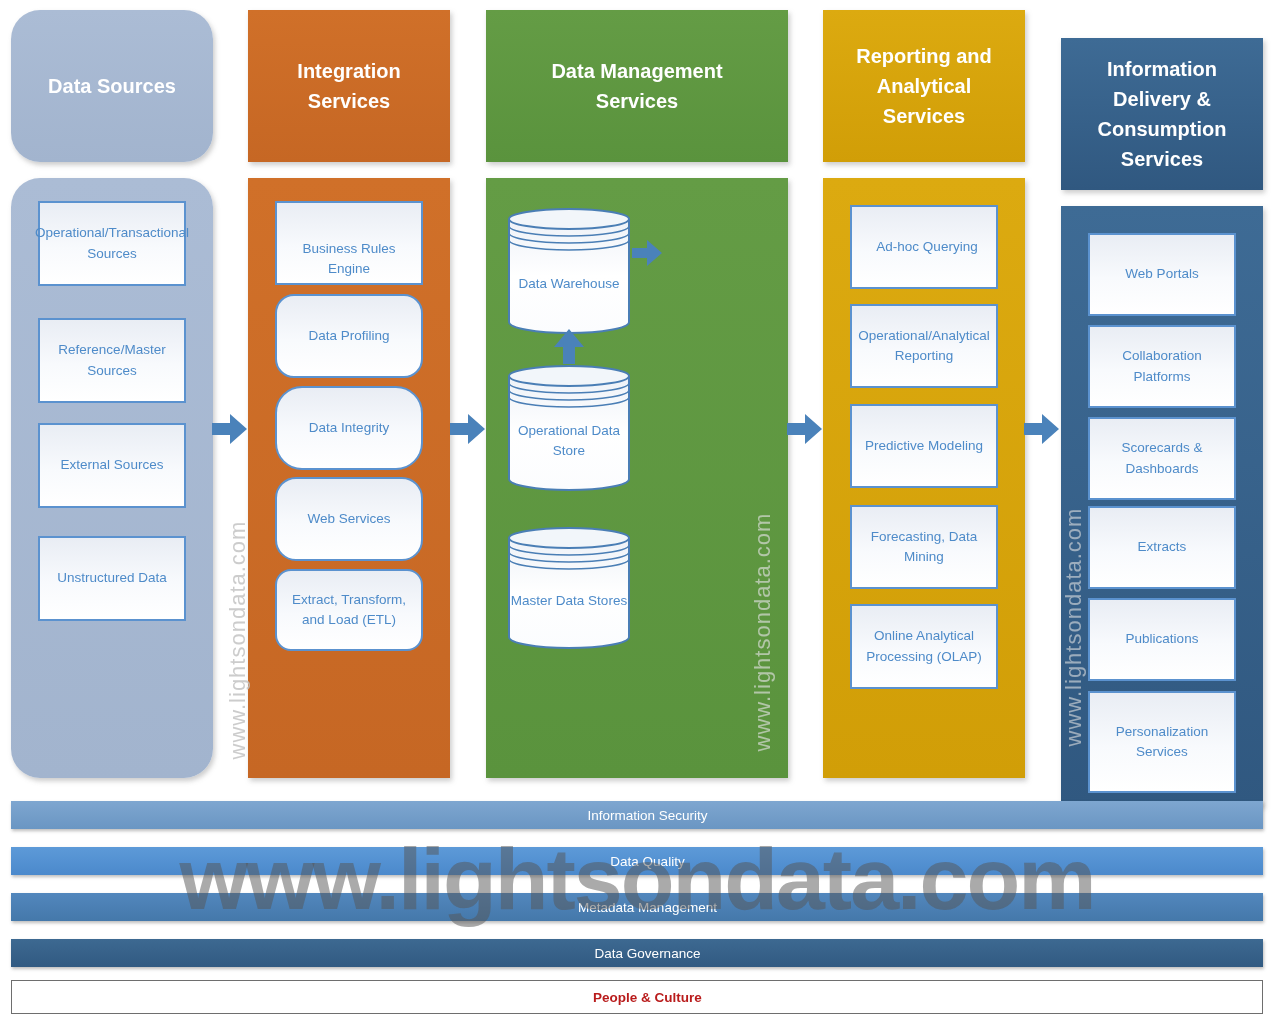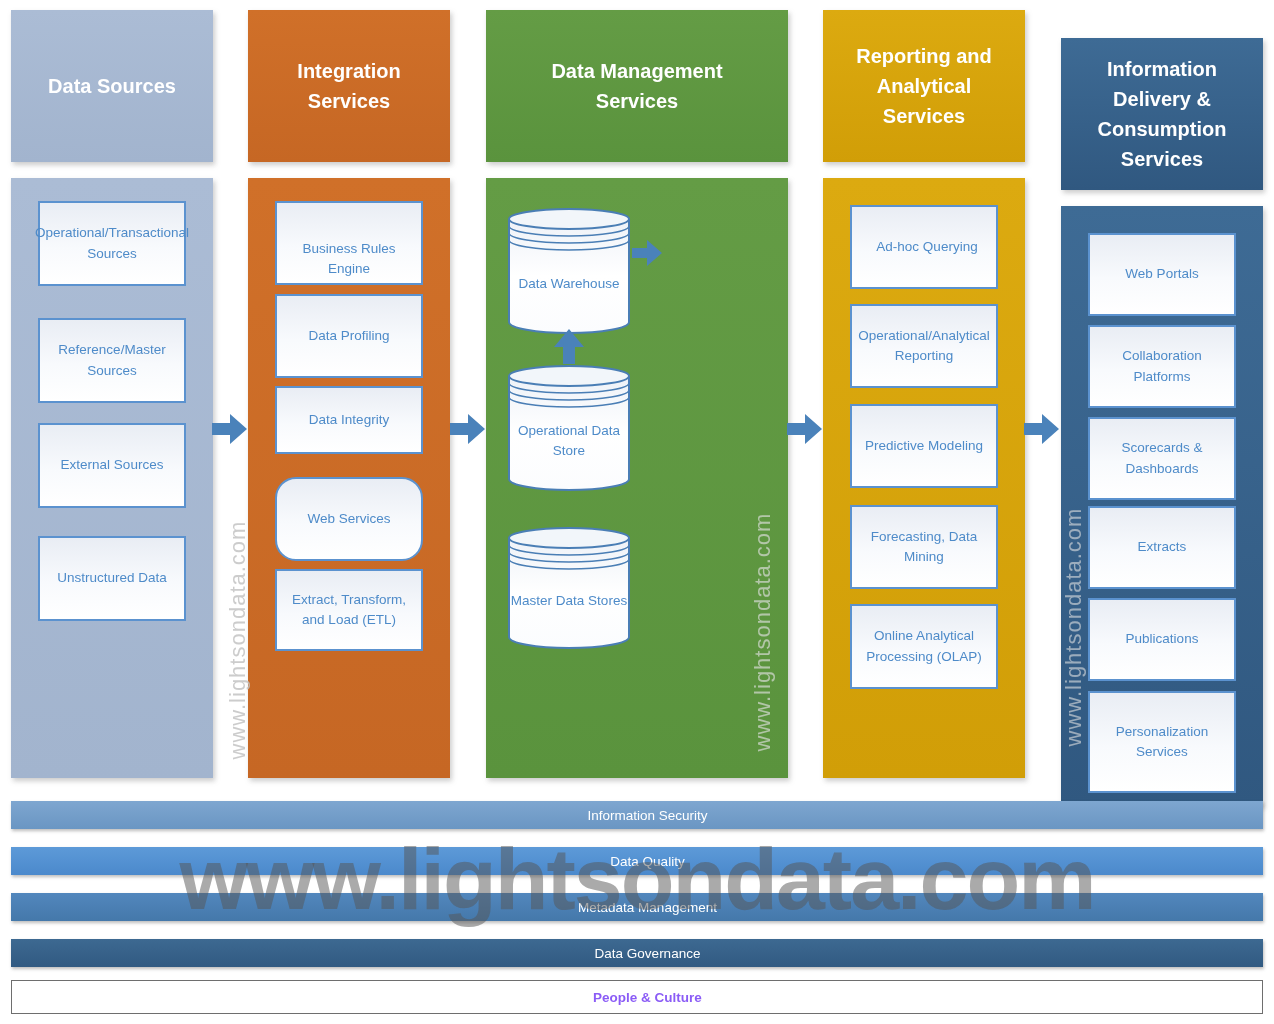--- a/index.html
+++ b/index.html
@@ -11,21 +11,21 @@
   .col-header{
     position:absolute;top:10px;height:152px;box-sizing:border-box;
     display:flex;align-items:center;justify-content:center;text-align:center;
     color:#ffffff;font-weight:bold;font-size:20px;line-height:1.5;
     padding:0 22px;box-shadow:2px 3px 5px rgba(110,110,110,.35);
   }
   .col-body{
     position:absolute;top:178px;height:600px;box-sizing:border-box;
     box-shadow:2px 3px 5px rgba(110,110,110,.35);
   }
-  .c1{left:11px;width:202px;background:linear-gradient(180deg,#abbcd5,#a2b4ce);}
+  .c1{left:11px;width:202px;background:linear-gradient(180deg,#abbcd5,#a2b4ce);border-radius:29px;}
   .c2{left:248px;width:202px;background:linear-gradient(180deg,#d07029,#c66724);}
   .c3{left:486px;width:302px;background:linear-gradient(180deg,#649c45,#5a933d);}
   .c4{left:823px;width:202px;background:linear-gradient(180deg,#dcaa10,#d19e07);}
   .c5{left:1061px;width:202px;background:linear-gradient(180deg,#3e6b95,#305880);margin-top:28px;}
   
   .inner-box{
     position:absolute;left:27px;width:148px;box-sizing:border-box;
     border:2px solid #5b92cf;
     background:linear-gradient(180deg,#e9edf4 0%,#f8fafd 55%,#ffffff 100%);
     color:#4e8bc9;font-size:13.5px;line-height:1.5;
@@ -47,21 +47,21 @@
     position:absolute;left:11px;width:1252px;height:28px;box-sizing:border-box;
     display:flex;align-items:center;justify-content:center;
     color:#ffffff;font-size:13.5px;box-shadow:1px 2px 3px rgba(90,90,90,.4);padding-left:21px;
   }
   .bar1{top:801px;background:linear-gradient(180deg,#7ea6d0,#6a96c3);}
   .bar2{top:847px;background:linear-gradient(180deg,#5d9ad8,#4b89cc);}
   .bar3{top:893px;background:linear-gradient(180deg,#5287bd,#4478aa);}
   .bar4{top:939px;background:linear-gradient(180deg,#3d6991,#315a82);}
   .bar5{
     top:980px;height:34px;background:#ffffff;border:1px solid #6e6e6e;
-    color:#8b5cf6;font-weight:bold;box-shadow:none;
+    color:#b91c1c;font-weight:bold;box-shadow:none;
   }
   
   .wm-vert{
     position:absolute;width:280px;height:26px;
     transform:rotate(-90deg);
     font-size:22px;color:rgba(195,195,195,0.85);
     text-align:center;white-space:nowrap;letter-spacing:1px;
   }
   .wm-big{
     position:absolute;left:0;right:0;top:828px;text-align:center;
@@ -112,30 +112,30 @@
     </div>
     <div class="inner-box" style="top:358px;height:85px;">
       <span>Unstructured Data</span>
     </div>
   </div>
 
   <div class="col-body c2">
     <div class="inner-box" style="top:23px;height:84px;align-items:flex-end;">
       <span>Business Rules Engine</span>
     </div>
-    <div class="inner-box" style="top:116px;height:84px;">
+    <div class="inner-box" style="top:116px;height:84px;border-radius:19px;">
       <span>Data Profiling</span>
     </div>
-    <div class="inner-box" style="top:208px;height:68px;">
+    <div class="inner-box" style="top:208px;height:84px;border-radius:27px;">
       <span>Data Integrity</span>
     </div>
     <div class="inner-box" style="top:299px;height:84px;border-radius:21px;">
       <span>Web Services</span>
     </div>
-    <div class="inner-box" style="top:391px;height:82px;">
+    <div class="inner-box" style="top:391px;height:82px;border-radius:16px;">
       <span>Extract, Transform, and Load (ETL)</span>
     </div>
   </div>
 
   <div class="col-body c3">
 
     <div class="cyl" style="left:21px;top:28px;width:124px;height:129px;">
       <svg width="124" height="129" viewBox="0 0 124 129">
         <path d="M2 13 L2 116 A60 11 0 0 0 122 116 L122 13" fill="url(#cylg)" stroke="#4a7eb5" stroke-width="2"></path>
         <ellipse cx="62" cy="13" rx="60" ry="10" fill="#f2f6fa" stroke="#4a7eb5" stroke-width="2"></ellipse>

